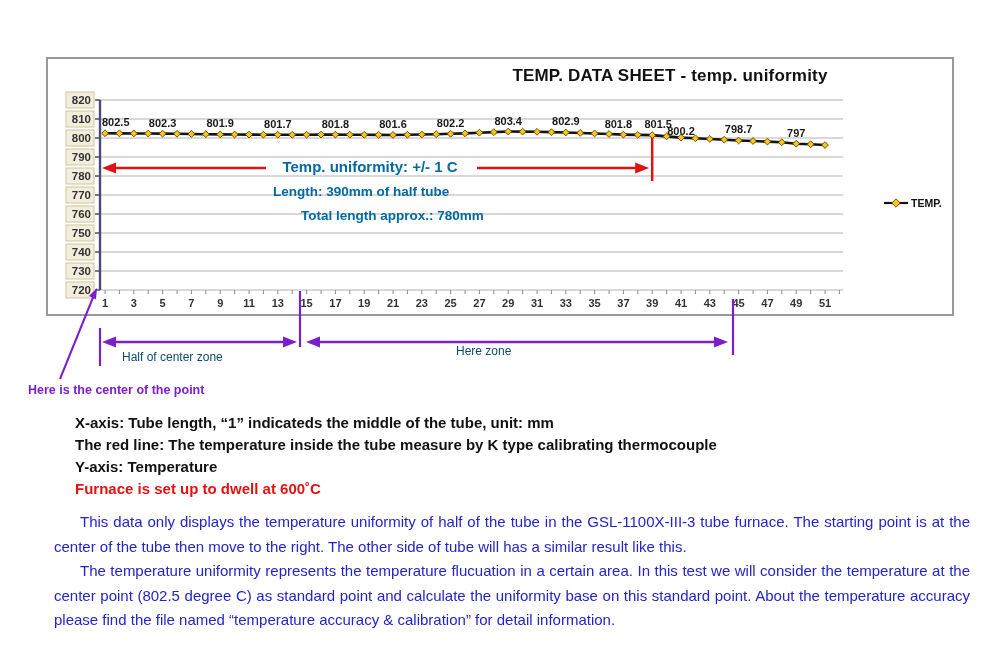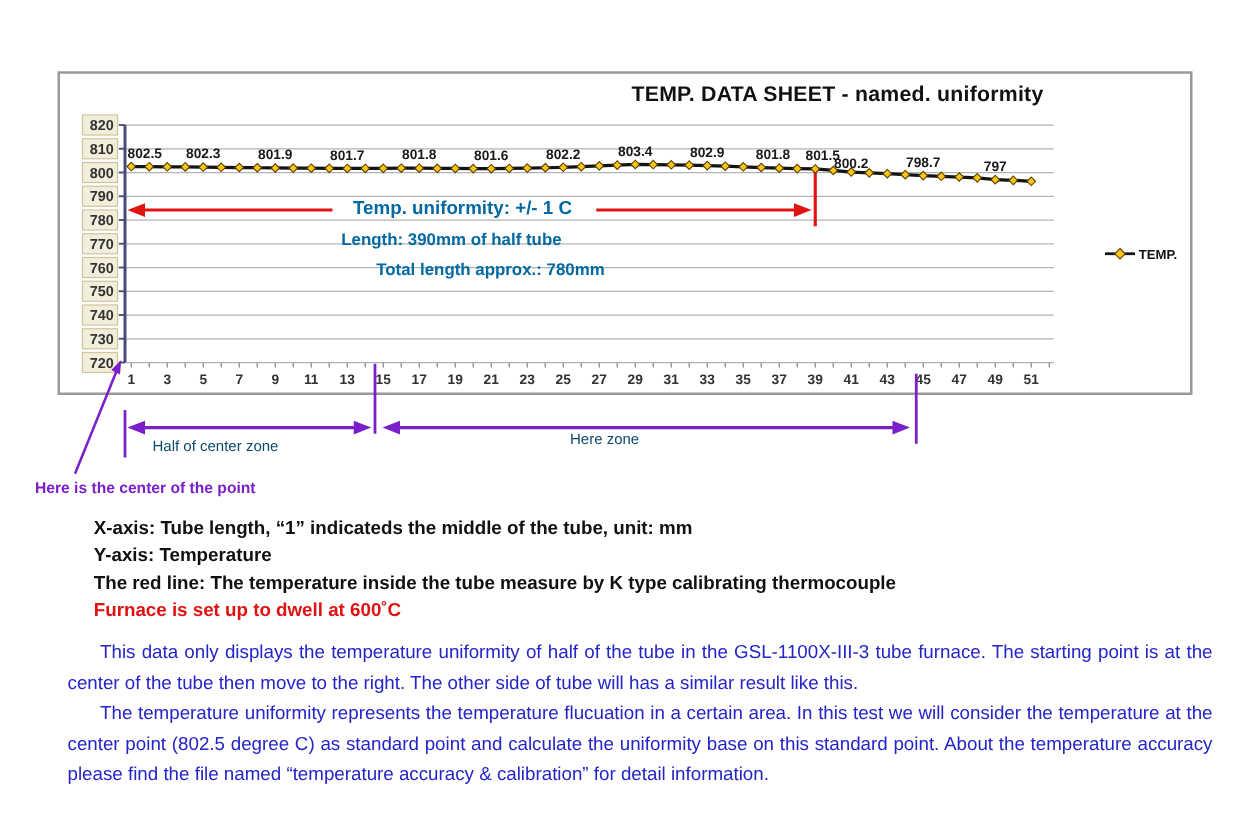--- a/index.html
+++ b/index.html
@@ -244,34 +244,34 @@
       <text x="681" y="134.61999999999992" text-anchor="middle" font-size="11" font-weight="600" fill="#1a1a1a">800.2</text>
       <text x="738.6" y="133.4699999999999" text-anchor="middle" font-size="11" font-weight="600" fill="#1a1a1a">798.7</text>
       <text x="796.2" y="136.7" text-anchor="middle" font-size="11" font-weight="600" fill="#1a1a1a">797</text>
       <g>
         <line x1="884" y1="203" x2="908" y2="203" stroke="#141414" stroke-width="2.2"></line>
         <polygon points="896,198.8 900.2,203 896,207.2 891.8,203" fill="#ffc61a" stroke="#5a4300" stroke-width="0.9"></polygon>
         <text x="911" y="207" font-size="10.5" font-weight="600" fill="#111">TEMP.</text>
       </g>
     </svg>
 
-  <div class="chart-title">TEMP. DATA SHEET -  named. uniformity</div>
+  <div class="chart-title">TEMP. DATA SHEET -  temp. uniformity</div>
 
   <div class="red-note uniformity">Temp. uniformity: +/- 1 C</div>
   <div class="red-note len1">Length: 390mm of half tube</div>
   <div class="red-note len2">Total length approx.: 780mm</div>
 
   <div class="zone-label half">Half of center zone</div>
   <div class="zone-label right">Here zone</div>
   <div class="center-note">Here is the center of the point</div>
 
   <div class="notes">
     <div class="note-line">X-axis: Tube length, “1” indicateds the middle of the tube, unit: mm</div>
+    <div class="note-line">The red line: The temperature inside the tube measure by K type calibrating thermocouple</div>
     <div class="note-line">Y-axis: Temperature</div>
-    <div class="note-line">The red line: The temperature inside the tube measure by K type calibrating thermocouple</div>
     <div class="note-line red">Furnace is set up to dwell at 600˚C</div>
   </div>
 
   <div class="paras">
     <p>This data only displays the temperature uniformity of half of the tube in the GSL-1100X-III-3 tube furnace. The starting point is at the center of the tube then move to the right.  The other side of tube will has a similar result like this.</p>
     <p>The temperature uniformity represents the temperature flucuation in a certain area. In this test we will consider the temperature at the center point (802.5 degree C) as standard point and calculate the uniformity base on this standard point. About the temperature accuracy please find the file named “temperature accuracy &amp; calibration” for detail information.</p>
   </div>
 
 </div>
 

